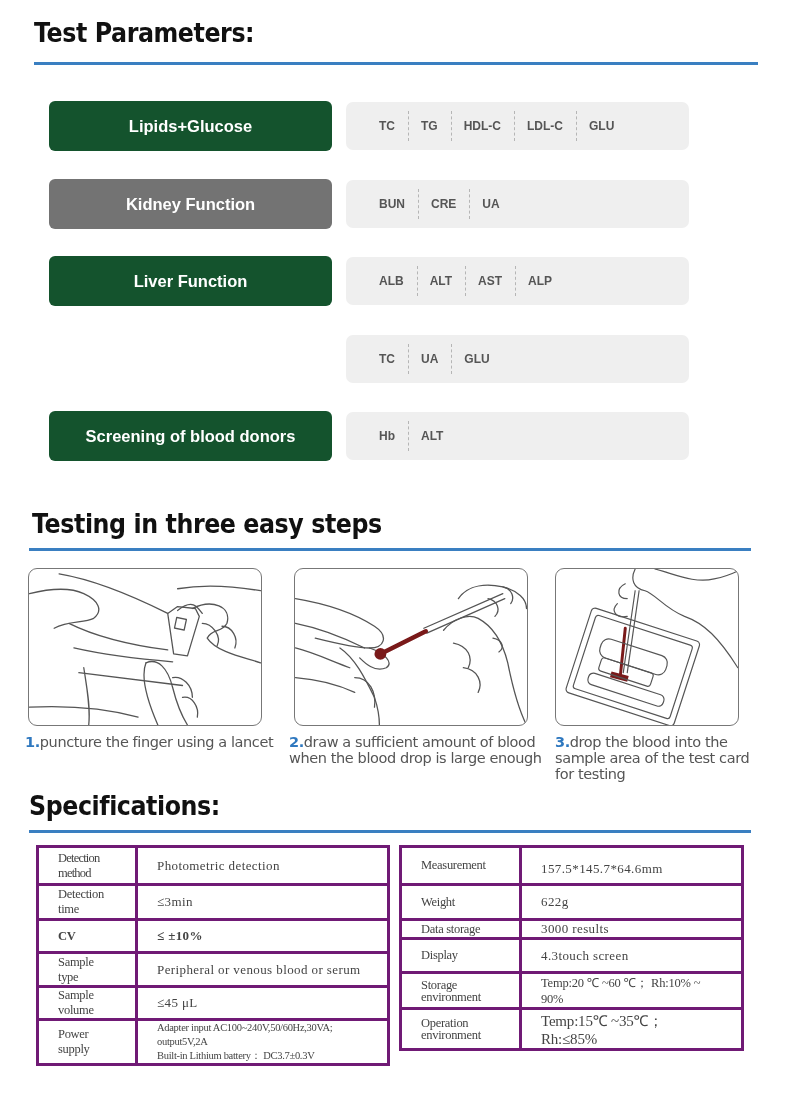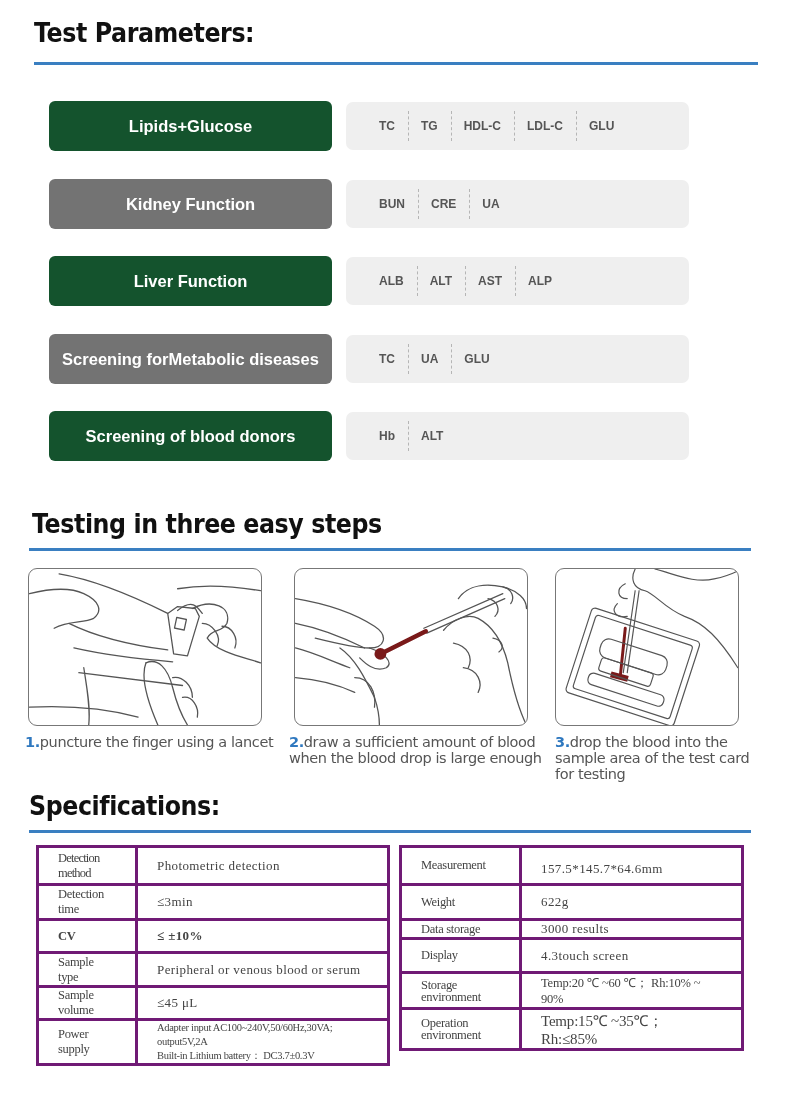--- a/index.html
+++ b/index.html
@@ -88,25 +88,20 @@
     <div class="param-row" style="top: 256px; padding-left: 12px;">
       <div class="param-cat dark">Liver Function</div>
       <div class="param-items">
         <span class="param-item">ALB</span>
         <span class="param-item">ALT</span>
         <span class="param-item">AST</span>
         <span class="param-item">ALP</span>
       </div>
     </div>
     <div class="param-row" style="top: 334px;">
-      <div class="param-cat light">
-        <span>Screening for</span>
-        <br>
-        <span>Metabolic diseases</span>
-      </div>
       <div class="param-items">
         <span class="param-item">TC</span>
         <span class="param-item">UA</span>
         <span class="param-item">GLU</span>
       </div>
     </div>
     <div class="param-row" style="top: 411px;">
       <div class="param-cat dark">Screening of blood donors</div>
       <div class="param-items">
         <span class="param-item">Hb</span>

